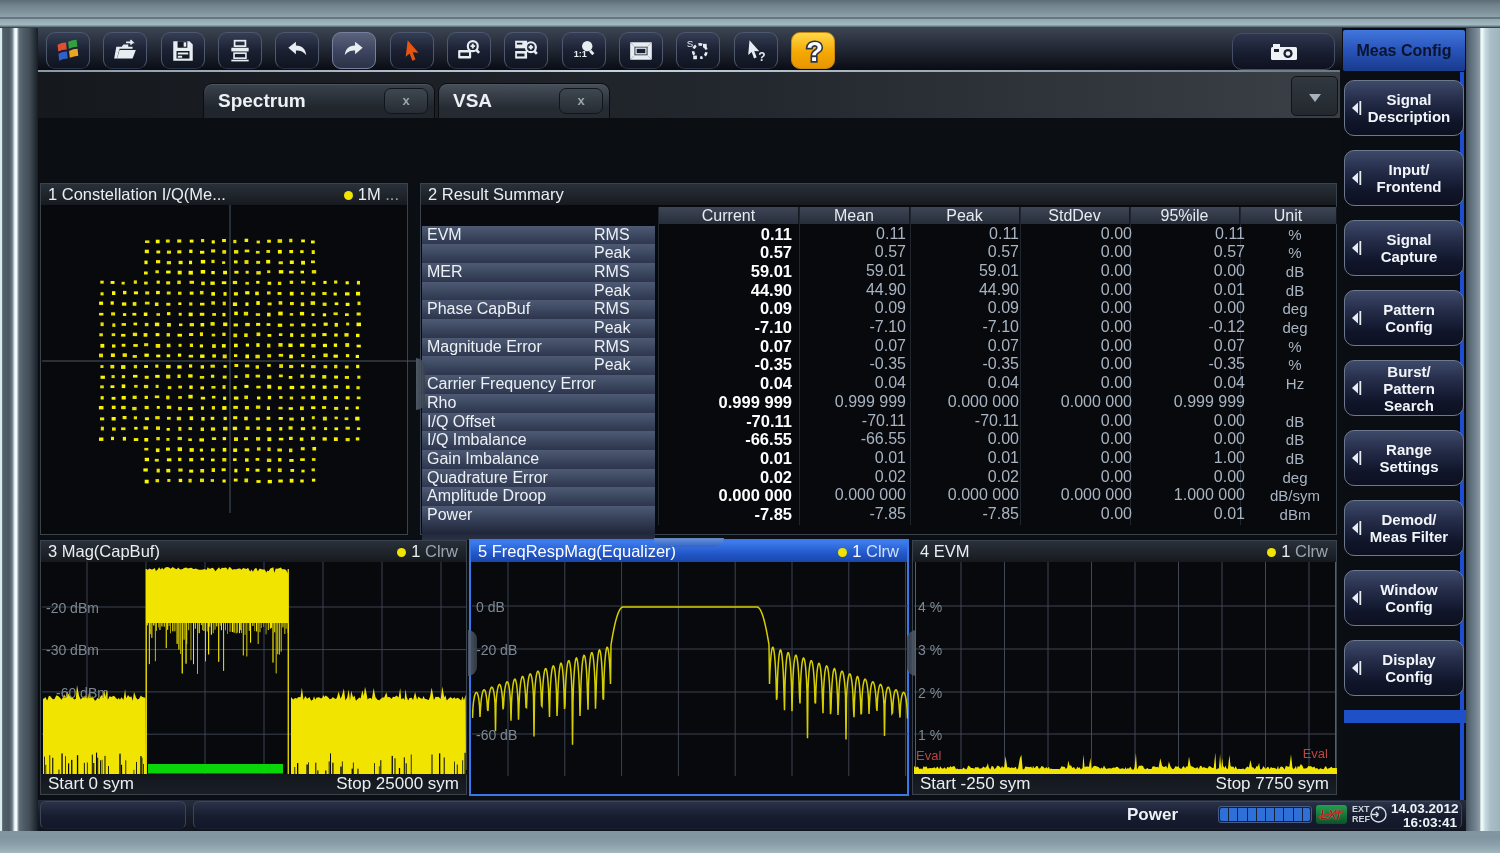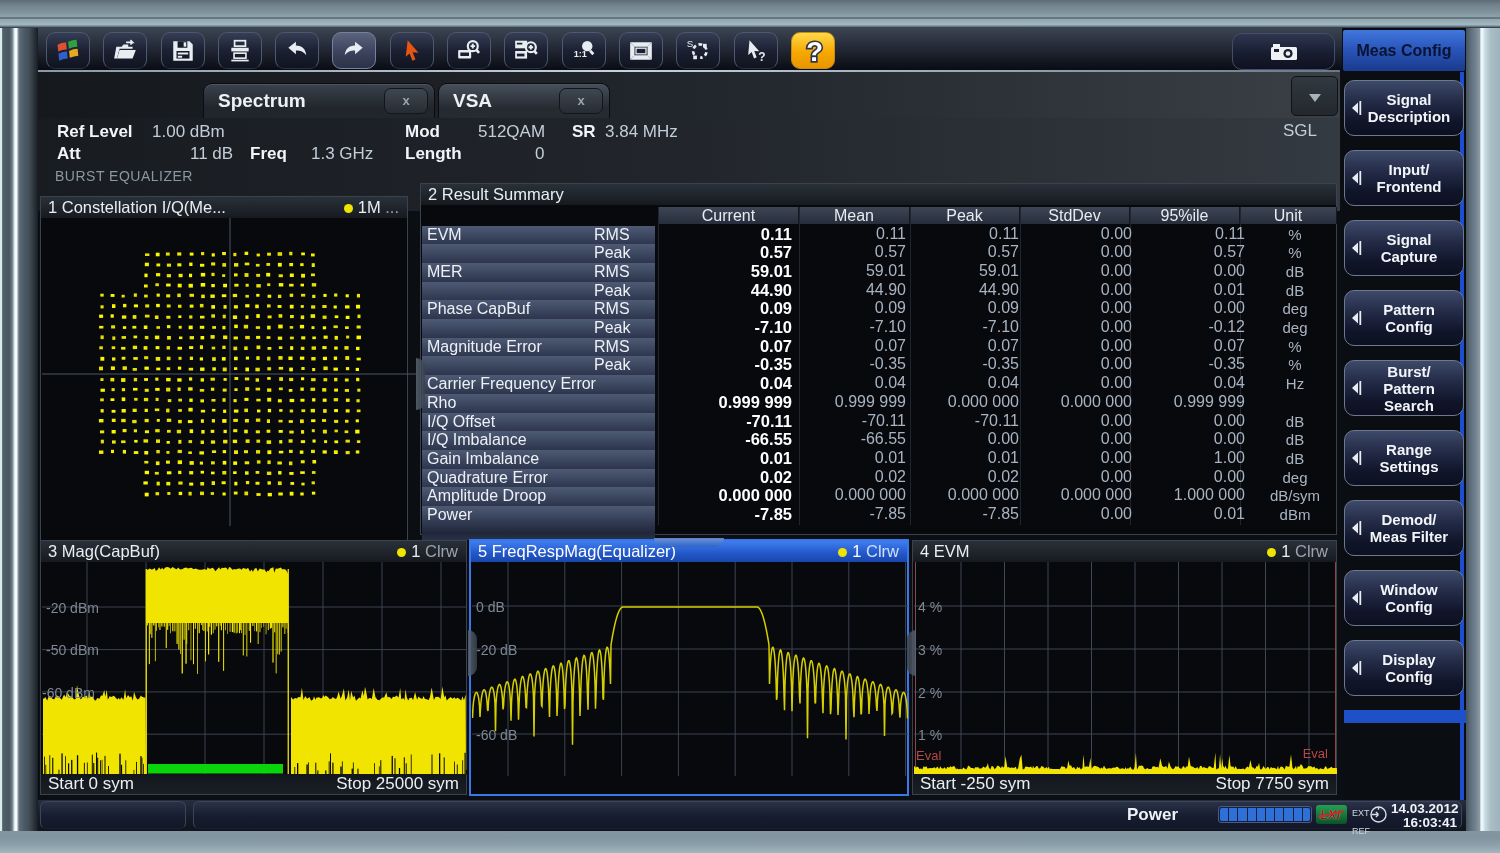--- a/index.html
+++ b/index.html
@@ -177,37 +177,21 @@
         </div>
       </div>
       <div id="tbsep" class="abs"></div>
       <div id="tabbar" class="abs">
         <div class="tab" style="left:165px;width:232px;padding-left:14px">Spectrum<div class="tabx" style="left:180px">x</div></div>
         <div class="tab active" style="left:400px;width:172px;padding-left:14px">VSA<div class="tabx" style="left:120px">x</div></div>
         <div id="dropbtn"><svg viewBox="0 0 12 8" width="12" height="8" style="margin-top:17px">
             <polygon points="0,0 12,0 6,8" fill="#a8b2bc"></polygon>
           </svg></div>
       </div>
-      <div id="hdrinfo" class="abs">
-        <div class="hl" style="left:19px;top:4px">Ref Level</div>
-        <div class="hv" style="left:114px;top:4px">1.00 dBm</div>
-        <div class="hl" style="left:19px;top:26px">Att</div>
-        <div class="hv" style="left:152px;top:26px">11 dB</div>
-        <div class="hl" style="left:212px;top:26px">Freq</div>
-        <div class="hv" style="left:273px;top:26px">1.3 GHz</div>
-        <div class="hl" style="left:367px;top:4px">Mod</div>
-        <div class="hv" style="left:440px;top:4px">512QAM</div>
-        <div class="hl" style="left:534px;top:4px">SR</div>
-        <div class="hv" style="left:567px;top:4px">3.84 MHz</div>
-        <div class="hl" style="left:367px;top:26px">Length</div>
-        <div class="hv" style="left:497px;top:26px">0</div>
-        <div class="hs" style="left:17px;top:50px">BURST EQUALIZER</div>
-        <div class="hv" style="left:1245px;top:3px">SGL</div>
-      </div>
-      <div class="win" style="left:2px;top:168px;width:368px;height:352px">
+      <div class="win" style="left:2px;top:155px;width:368px;height:352px">
         <div class="wtitle">1 Constellation I/Q(Me...<span class="tr" style="right:8px"><span class="dot"></span><span class="trw">1M</span> <span class="trg">...</span></span></div>
         <svg width="374" height="308" style="position:absolute;left:1px;top:21px">
           <line x1="188.0" y1="0" x2="188.0" y2="308" stroke="#4c5663" stroke-width="1"></line>
           <line x1="0" y1="156.0" x2="374" y2="156.0" stroke="#4c5663" stroke-width="1"></line>
           <rect x="58.3" y="75.7" width="3.4" height="2.9" fill="#eee600"></rect>
           <rect x="58.5" y="87.3" width="3.1" height="3.1" fill="#eee600"></rect>
           <rect x="57.1" y="96.6" width="4.0" height="3.3" fill="#fcf800"></rect>
           <rect x="57.1" y="107.9" width="4.3" height="2.6" fill="#f6f000"></rect>
           <rect x="58.5" y="117.4" width="3.2" height="3.7" fill="#e6de00"></rect>
           <rect x="57.3" y="128.3" width="3.6" height="3.0" fill="#e6de00"></rect>
@@ -1009,22 +993,22 @@
           <rect x="238.7" y="61" width="0.9" height="28.6" fill="#f0e400"></rect>
           <rect x="240.4" y="61" width="1.1" height="4.4" fill="#f0e400"></rect>
           <rect x="242.4" y="61" width="0.9" height="11.0" fill="#f0e400"></rect>
           <rect x="243.7" y="61" width="0.8" height="5.8" fill="#f0e400"></rect>
           <rect x="245.7" y="61" width="0.8" height="10.0" fill="#f0e400"></rect>
           <rect x="103.6" y="7" width="1.3" height="205.5" fill="#f0e400"></rect>
           <rect x="245.6" y="7" width="1.3" height="205.5" fill="#f0e400"></rect>
           <rect x="106" y="202" width="135" height="9.5" fill="#0ad40a"></rect>
         </svg>
         <div class="glabel" style="left:5px;top:59px">-20 dBm</div>
-        <div class="glabel" style="left:5px;top:101px">-50 dBm</div>
-        <div class="glabel" style="left:1px;top:144px">-60 dBm</div>
+        <div class="glabel" style="left:5px;top:101px">-30 dBm</div>
+        <div class="glabel" style="left:15px;top:144px">-60 dBm</div>
         <div class="wfoot">
           <span style="position:absolute;left:7px">Start 0 sym</span>
           <span style="position:absolute;right:7px">Stop 25000 sym</span>
         </div>
       </div>
       <div class="win win5sel" style="left:432px;top:512px;width:438px;height:255px">
         <div class="wtitle sel">5 FreqRespMag(Equalizer)<span class="tr" style="right:8px"><span class="dot"></span><span style="color:#fff">1</span> <span style="color:#cfe0f8">Clrw</span></span></div>
         <svg width="436" height="214" style="position:absolute;left:1px;top:21px">
           <line x1="36.0" y1="0" x2="36.0" y2="214" stroke="#3c4450" stroke-width="1"></line>
           <line x1="92.8" y1="0" x2="92.8" y2="214" stroke="#3c4450" stroke-width="1"></line>
@@ -1152,21 +1136,21 @@
         <div class="spanel" style="left:2px;width:146px"></div>
         <div class="spanel" style="left:155px;width:1269px"></div>
         <div style="position:absolute;left:1089px;top:5px;color:#eef2f6;font-weight:bold;font-size:17px">Power</div>
         <div style="position:absolute;left:1180px;top:6px;width:94px;height:17px;border:1px solid #4a5c82;border-radius:3px;background:#16203a;overflow:hidden">
           <div style="position:absolute;inset:1px;background:repeating-linear-gradient(90deg,#2f6fd8 0 8.2px,#16203a 8.2px 9.2px);border-radius:2px"></div>
         </div>
         <div style="position:absolute;left:1278px;top:5px;width:31px;height:19px;background:linear-gradient(#24a050,#0a5228);border-radius:3px;overflow:hidden">
           <span style="position:absolute;left:4px;top:2px;font-size:13px;font-weight:bold;font-style:italic;color:#8c2018;text-shadow:0 0 1px #e8f0e8">LXI</span>
           <span style="position:absolute;left:2px;top:8px;width:26px;height:1.5px;background:#c03028;transform:rotate(-12deg)"></span>
         </div>
-        <div style="position:absolute;left:1314px;top:4px;color:#ccd5de;font-size:9px;font-weight:normal;line-height:18px">EXT<br>REF</div>
+        <div style="position:absolute;left:1314px;top:4px;color:#ccd5de;font-size:9px;font-weight:bold;line-height:10px">EXT<br>REF</div>
         <svg style="position:absolute;left:1330px;top:4px" viewBox="0 0 24 24" width="21" height="21">
           <circle cx="12" cy="12" r="8.6" fill="none" stroke="#d8e0e8" stroke-width="1.6"></circle>
           <path d="M4 12 L12 12 M12 12 L9 9 M12 12 L9 15" stroke="#d8e0e8" stroke-width="1.6" fill="none"></path>
           <path d="M12 3.4 L12 6.5" stroke="#d8e0e8" stroke-width="1.6"></path>
         </svg>
         <div style="position:absolute;left:1353px;top:2px;width:66px;text-align:right;color:#f0f4f8;font-weight:bold;font-size:13.5px;line-height:14px">14.03.2012<br>16:03:41</div>
       </div>
     </div>
   </div>
 </body></html>

